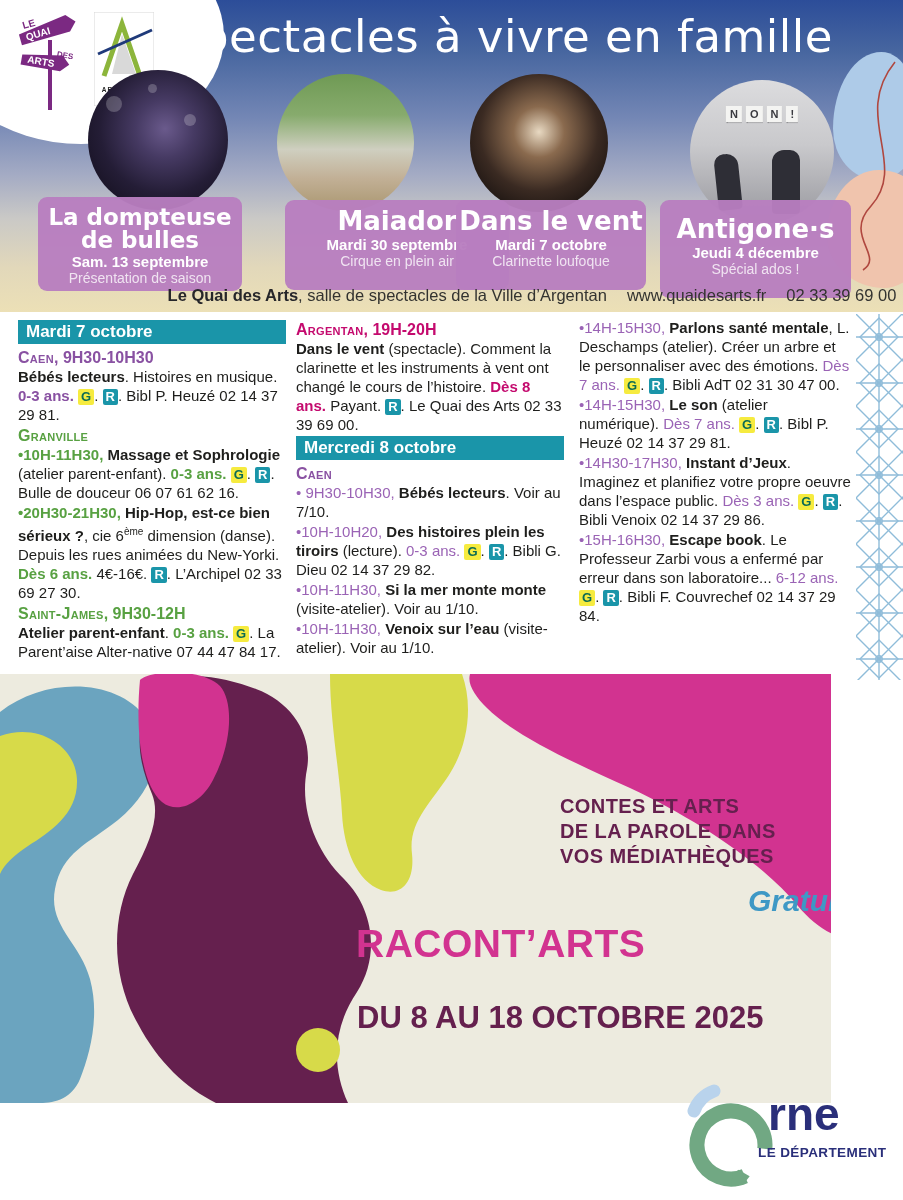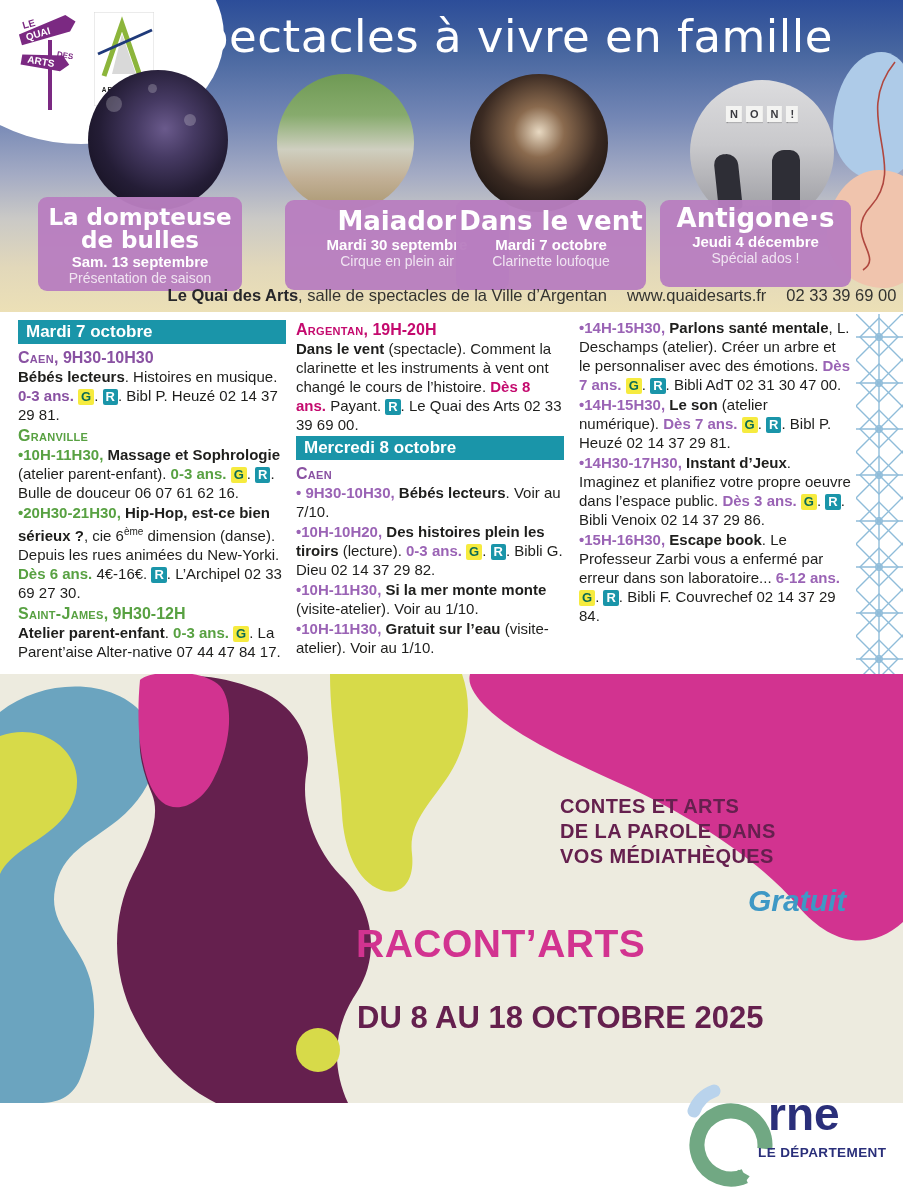--- a/index.html
+++ b/index.html
@@ -30,21 +30,21 @@
     line-height:14px;padding:1px 4px;box-shadow:0 1px 1px rgba(0,0,0,.3);}
   .fig{position:absolute;background:#2e2e36;}
   .fig1{left:26px;bottom:14px;width:24px;height:56px;border-radius:10px 12px 4px 4px;transform:rotate(-6deg);}
   .fig2{right:34px;bottom:10px;width:28px;height:64px;border-radius:12px 10px 4px 4px;}
 
   .show-card{position:absolute;background:rgba(184,126,191,.96);border-radius:9px;
     color:#fff;text-align:center;}
   #card1{left:38px;top:197px;width:204px;height:85px;padding-top:9px;}
   #card2{left:252px;top:200px;width:224px;height:82px;padding-top:8px;margin-left:33px;}
   #card3{left:456px;top:200px;width:190px;height:82px;padding-top:8px;}
-  #card4{left:660px;top:200px;width:191px;height:82px;padding-top:5px;}
+  #card4{left:660px;top:200px;width:191px;height:82px;padding-top:16px;}
   .show-title{font-family:"DejaVu Sans",sans-serif;font-weight:bold;font-size:26px;line-height:27px;}
   #card1 .show-title{font-size:23px;line-height:23px;}
   .show-date{font-size:15px;font-weight:bold;margin-top:1px;}
   .show-sub{font-size:14px;color:rgba(255,255,255,.78);}
 
   .venue{position:absolute;left:150px;top:286px;width:740px;text-align:center;
     font-size:16.5px;color:#333330;white-space:nowrap;margin-left:12px;}
   .venue b{color:#26262a;}
   .venue .sp{margin-left:20px;}
 
@@ -63,30 +63,30 @@
   .place{font-weight:bold;font-size:16px;margin-top:2px;}
   .place .sc{font-variant:small-caps;letter-spacing:.3px;}
   .place-purple{color:var(--purple,#8951a2);}
   .place-green{color:var(--green,#58a142);}
   .place-magenta{color:var(--magenta,#c40a6e);}
   .entry{margin:0 0 1px;}
   .s-b{font-weight:bold;}
   .s-bp{font-weight:bold;color:var(--purple,#8951a2);}
   .s-bg{font-weight:bold;color:var(--green,#58a142);}
   .s-bm{font-weight:bold;color:var(--magenta,#c40a6e);}
-  .s-blp{font-weight:bold;color:var(--light-purple,#9a63b5);}
+  .s-blp{font-weight:normal;color:var(--light-purple,#9a63b5);}
   .s-sup{font-size:10px;}
   .badge{display:inline-block;font-weight:bold;font-size:13px;line-height:16px;
     padding:0 3px;border-radius:2px;}
   .b-g{background:var(--badge-g-bg,#f6eb3f);color:var(--badge-g-fg,#0c6b54);}
   .b-r{background:var(--teal,#1a95a9);color:#fff;}
   .asanoha{position:absolute;right:0;top:2px;width:47px;height:366px;}
 
   
-  .poster{position:absolute;left:0;top:674px;width:903px;height:429px;
+  .poster{position:absolute;left:0;top:674px;width:831px;height:429px;
     background:#edebdf;overflow:hidden;}
   .poster svg.blobs{position:absolute;left:0;top:0;}
   .tagline{position:absolute;left:560px;top:120px;font-size:20px;line-height:25px;
     font-weight:bold;color:var(--poster-plum,#65204e);letter-spacing:.4px;}
   .fest{position:absolute;left:358px;top:198px;font-size:47px;font-weight:bold;
     color:var(--poster-magenta,#d23390);letter-spacing:.5px;white-space:nowrap;}
   .gratuit{position:absolute;left:748px;top:210px;font-size:30px;font-weight:bold;
     font-style:italic;color:var(--gratuit-blue,#3e98c5);}
   .racont{position:absolute;left:356px;top:248px;font-size:39px;font-weight:bold;
     color:var(--poster-magenta,#d23390);letter-spacing:.5px;white-space:nowrap;}
@@ -197,21 +197,21 @@
         <p class="entry"><span class="s-b">Atelier parent-enfant</span><span>. </span><span class="s-bg">0-3 ans.</span><span> </span><span class="badge b-g">G</span><span>. La Parent’aise Alter-native 07 44 47 84 17.</span></p>
       </div>
     <div class="col" id="col1">
         <div class="place place-magenta"><span class="sc">Argentan</span>, 19H-20H</div>
         <p class="entry"><span class="s-b">Dans le vent</span><span> (spectacle). Comment la clarinette et les instruments à vent ont changé le cours de l’histoire. </span><span class="s-bm">Dès 8 ans.</span><span> Payant. </span><span class="badge b-r">R</span><span>. Le Quai des Arts 02 33 39 69 00.</span></p>
         <div class="day-bar">Mercredi 8 octobre</div>
         <div class="place place-purple"><span class="sc">Caen</span></div>
         <p class="entry"><span class="s-blp">• 9H30-10H30, </span><span class="s-b">Bébés lecteurs</span><span>. Voir au 7/10.</span></p>
         <p class="entry"><span class="s-blp">•10H-10H20, </span><span class="s-b">Des histoires plein les tiroirs</span><span> (lecture). </span><span class="s-blp">0-3 ans.</span><span> </span><span class="badge b-g">G</span><span>. </span><span class="badge b-r">R</span><span>. Bibli G. Dieu 02 14 37 29 82.</span></p>
         <p class="entry"><span class="s-blp">•10H-11H30, </span><span class="s-b">Si la mer monte monte</span><span> (visite-atelier). Voir au 1/10.</span></p>
-        <p class="entry"><span class="s-blp">•10H-11H30, </span><span class="s-b">Gratuit sur l’eau</span><span> (visite-atelier). Voir au 1/10.</span></p>
+        <p class="entry"><span class="s-blp">•10H-11H30, </span><span class="s-b">Venoix sur l’eau</span><span> (visite-atelier). Voir au 1/10.</span></p>
       </div>
     <div class="col" id="col2">
         <p class="entry"><span class="s-blp">•14H-15H30, </span><span class="s-b">Parlons santé mentale</span><span>, L. Deschamps (atelier). Créer un arbre et le personnaliser avec des émotions. </span><span class="s-blp">Dès 7 ans.</span><span> </span><span class="badge b-g">G</span><span>. </span><span class="badge b-r">R</span><span>. Bibli AdT 02 31 30 47 00.</span></p>
         <p class="entry"><span class="s-blp">•14H-15H30, </span><span class="s-b">Le son</span><span> (atelier numérique). </span><span class="s-blp">Dès 7 ans.</span><span> </span><span class="badge b-g">G</span><span>. </span><span class="badge b-r">R</span><span>. Bibl P. Heuzé 02 14 37 29 81.</span></p>
         <p class="entry"><span class="s-blp">•14H30-17H30, </span><span class="s-b">Instant d’Jeux</span><span>. Imaginez et planifiez votre propre oeuvre dans l’espace public. </span><span class="s-blp">Dès 3 ans.</span><span> </span><span class="badge b-g">G</span><span>. </span><span class="badge b-r">R</span><span>. Bibli Venoix 02 14 37 29 86.</span></p>
         <p class="entry"><span class="s-blp">•15H-16H30, </span><span class="s-b">Escape book</span><span>. Le Professeur Zarbi vous a enfermé par erreur dans son laboratoire... </span><span class="s-blp">6-12 ans.</span><span> </span><span class="badge b-g">G</span><span>. </span><span class="badge b-r">R</span><span>. Bibli F. Couvrechef 02 14 37 29 84.</span></p>
       </div>
 
     <svg class="asanoha" width="47" height="366" viewBox="0 0 47 366">
       <defs>

